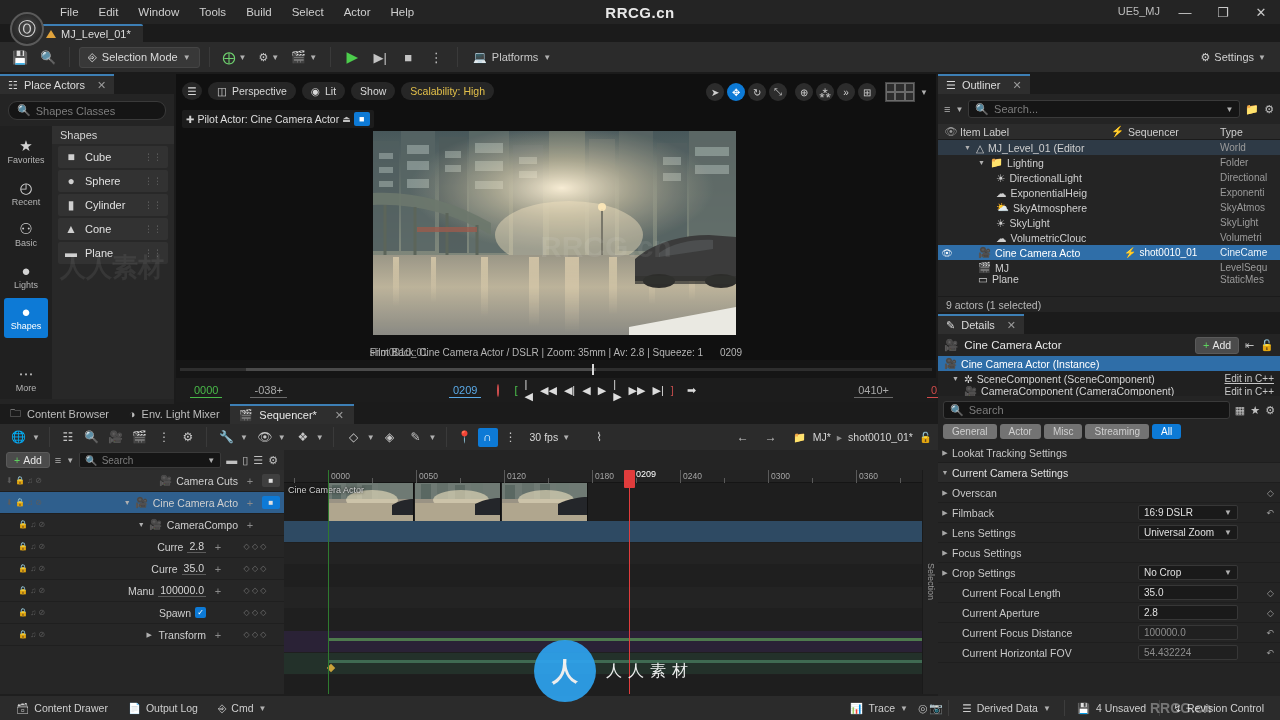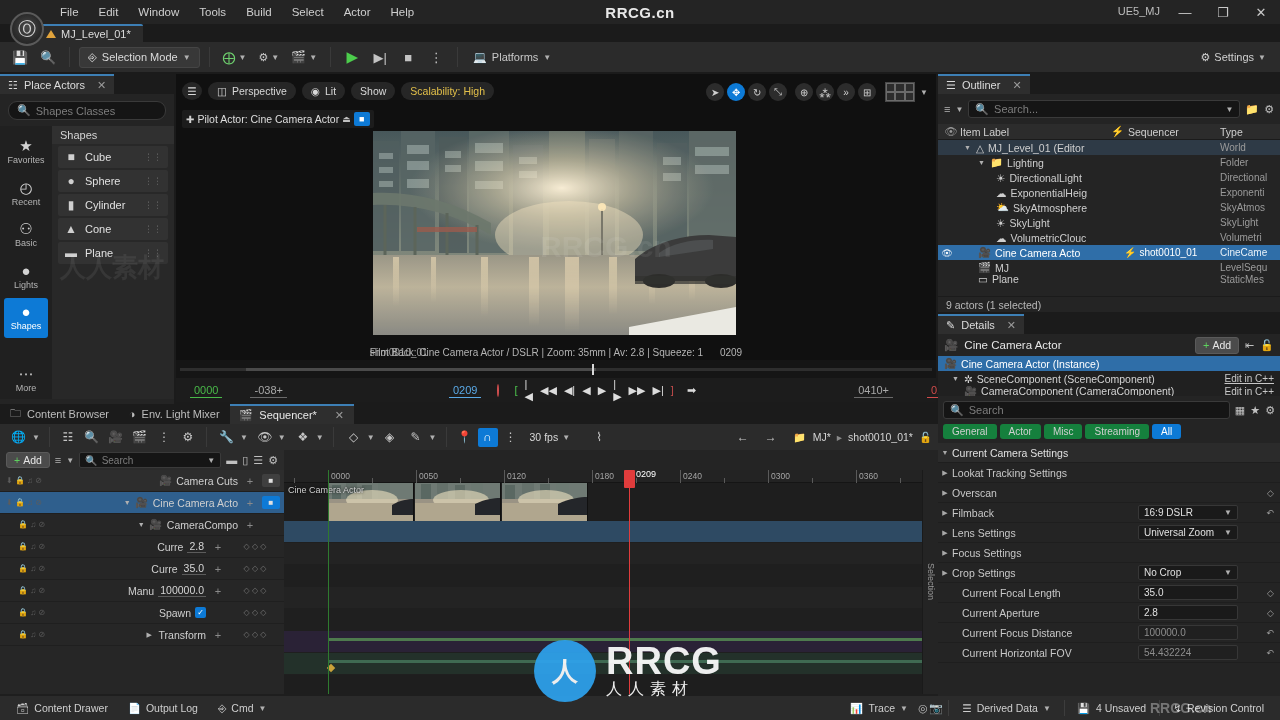--- a/index.html
+++ b/index.html
@@ -126,21 +126,21 @@
   .det-head { height:22px; display:flex; align-items:center; padding:0 6px; gap:6px; font-size:11.5px; color:#e6e6e6;}
   .addbtn { margin-left:auto; background:#4b4b4b; border:1px solid #5a5a5a; border-radius:3px; height:17px;
      display:flex; align-items:center; padding:0 7px; gap:3px; font-size:10.5px; color:#e6e6e6;}
   .addbtn .plus { color:#5ed15e; font-size:11px; }
   .det-tree { background:#202020; }
   .det-tree-row { height:15px; display:flex; align-items:center; font-size:10.5px; padding:0 6px; gap:4px; color:#d4d4d4;}
   .det-tree-row.sel { background:#2f6ea8; color:#fff; }
   .det-tree-row .cpp { margin-left:auto; font-size:10px; color:#c8c8c8; text-decoration:underline;}
   .det-search { height:20px; margin:4px 5px; display:flex; align-items:center; gap:5px;}
   .det-filters { display:flex; align-items:center; gap:3px; padding:0 5px 4px 5px;}
-  .fchip { height:15px; border-radius:3px; padding:0 9px; font-size:10px; color:#cfcfcf; display:flex; align-items:center; background:#15803d;}
+  .fchip { height:15px; border-radius:3px; padding:0 9px; font-size:10px; color:#cfcfcf; display:flex; align-items:center; background:#737373;}
   .fchip.on { background:#0d7ad6; color:#fff; }
   .prop-rows { height:278px; overflow:hidden; }
   .prow { height:20px; display:flex; align-items:center; border-bottom:1px solid #1e1e1e; font-size:10.5px; color:#c8c8c8;}
   .prow.cat { background:#2b2b2b; color:#e0e0e0; }
   .prow .arr { width:14px; text-align:center; font-size:7px; color:#a8a8a8;}
   .prow .pname { width:186px; overflow:hidden; white-space:nowrap; }
   .prow .pname.ind { padding-left:10px; }
   .pval { width:100px; height:15px; background:#1a1a1a; border:1px solid #373737; border-radius:2px; display:flex; align-items:center; padding:0 5px; font-size:10px; color:#e0e0e0; justify-content:space-between;}
   .pval.dim { color:#8d8d8d; background:#202020;}
   .pkey { margin-left:auto; margin-right:6px; color:#9a9a9a; font-size:9px; }
@@ -721,28 +721,28 @@
     </div>
     <div class="det-filters">
       <div class="fchip">General</div>
       <div class="fchip">Actor</div>
       <div class="fchip">Misc</div>
       <div class="fchip">Streaming</div>
       <div class="fchip on">All</div>
     </div>
     <div class="prop-rows">
 
+      <div class="prow">
+        <span class="arr">▶</span>
+        <span class="pname">Lookat Tracking Settings</span>
+      </div>
+
       <div class="prow cat">
         <span class="arr">▼</span>
         <span class="pname">Current Camera Settings</span>
-      </div>
-
-      <div class="prow">
-        <span class="arr">▶</span>
-        <span class="pname">Lookat Tracking Settings</span>
       </div>
 
       <div class="prow">
         <span class="arr">▶</span>
         <span class="pname">Overscan</span>
         <span class="pkey">◇</span>
       </div>
 
       <div class="prow">
         <span class="arr">▶</span>
@@ -1143,21 +1143,20 @@
       <div class="sb-item">
         <span>↯</span>
         <span>Revision Control</span>
       </div>
     </div>
   </div>
 
   <div class="wm wm-center">
     <div class="wm-circle">人</div>
     <div>
-      <div class="wm-txt1">RRCG</div>
       <div class="wm-txt2">人人素材</div>
     </div>
   </div>
   <div class="wm wm-faint" style="left:540px;top:230px;font-size:30px;">RRCG.cn</div>
   <div class="wm wm-faint" style="left:60px;top:250px;font-size:26px;">人人素材</div>
   <div class="wm wm-faint" style="left:1150px;top:700px;font-size:14px;color:rgba(255,255,255,.35);">RRCG.cn</div>
 
 </div>
 
 </body></html>

